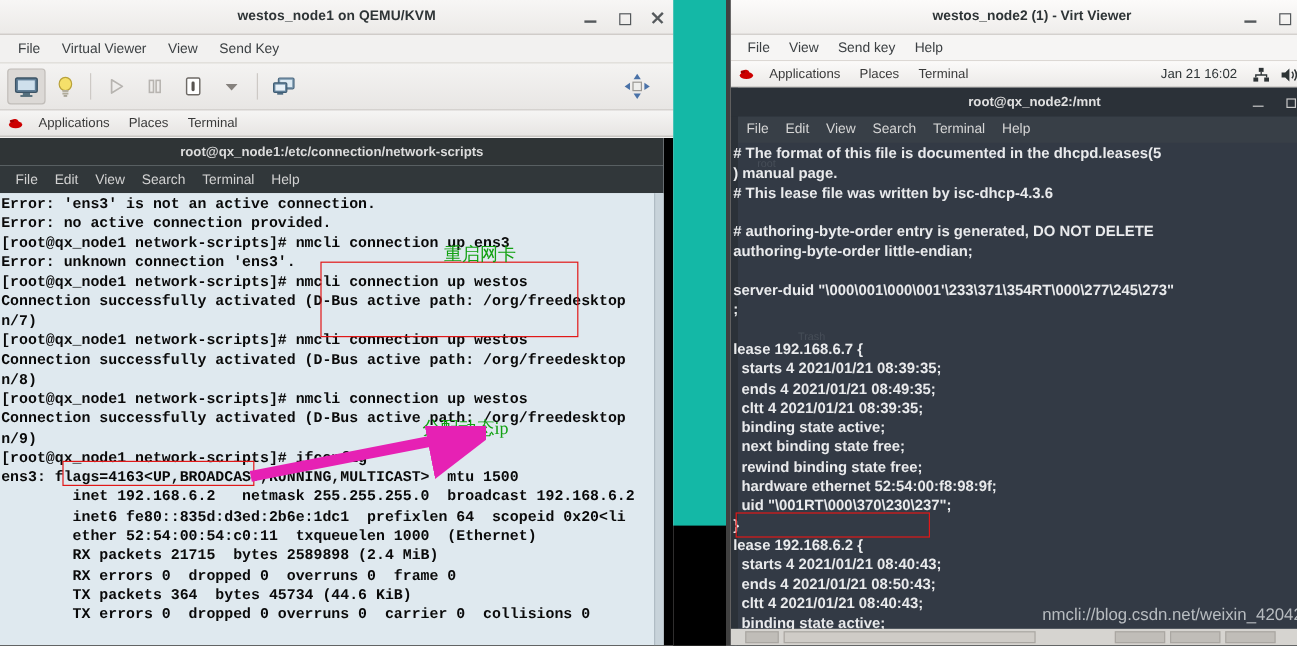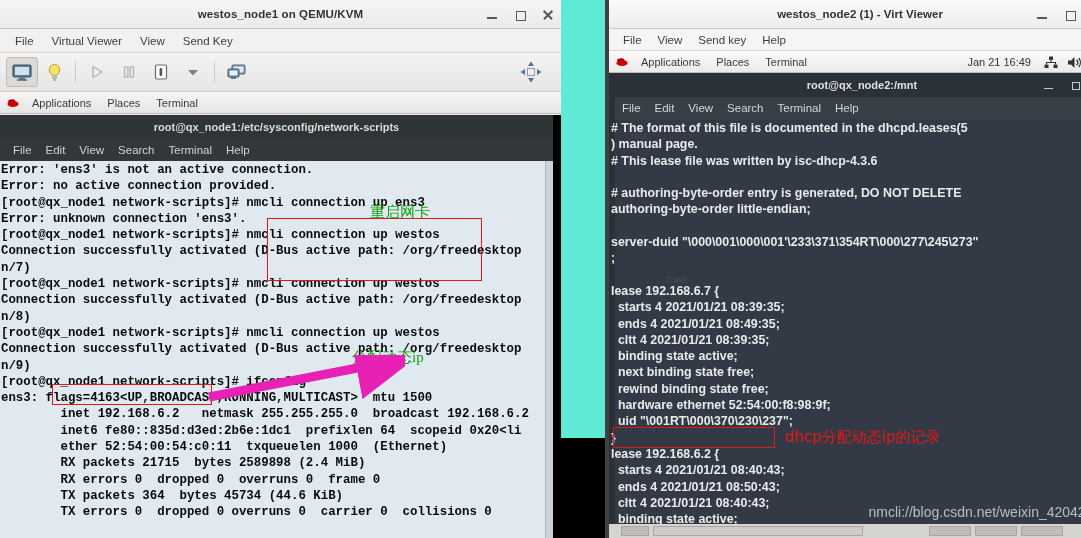--- a/index.html
+++ b/index.html
@@ -2,21 +2,21 @@
 <html><head>
 <meta charset="utf-8">
 <style>
   * { box-sizing: border-box; margin: 0; padding: 0; }
   html, body {
     width: 1081px; height: 538px;
     overflow: hidden;
     background: #000;
     font-family: "Liberation Sans", sans-serif;
   }
-  #root { position: relative; width: 1081px; height: 438px; background:#5eead4; }
+  #root { position: relative; width: 1081px; height: 438px; background:#14b8a6; }
 
   
   #left-window {
     position: absolute; left: 0; top: 0; width: 561px; height: 538px;
     background: #f2f1f0;
     overflow: hidden;
   }
   .vm-titlebar {
     height: 29px; background: linear-gradient(#f7f6f5,#eceae8);
     border-bottom: 1px solid #c8c4c0;
@@ -265,21 +265,21 @@
       </svg>
       <div class="pi">Applications</div>
       <div class="pi">Places</div>
       <div class="pi">Terminal</div>
     </div>
 
     <div id="guest-left">
       <div class="gnome-term-left">
 
         <div class="gt-header">
-          <div class="t">root@qx_node1:/etc/sysconfig/network-scripts</div>
+          <div class="t">root@qx_node1:/etc/connection/network-scripts</div>
         </div>
 
         <div class="gt-menubar">
           <div class="mi">File</div>
           <div class="mi">Edit</div>
           <div class="mi">View</div>
           <div class="mi">Search</div>
           <div class="mi">Terminal</div>
           <div class="mi">Help</div>
         </div>
@@ -353,21 +353,21 @@
     <div class="vv-gnomebar">
       <svg class="redhat-ico" viewBox="0 0 16 14">
         <ellipse cx="8" cy="8.6" rx="6.4" ry="3.4" fill="#cc0000"></ellipse>
         <path d="M3.2 7.2 C3.2 4.2 6 2.6 8.6 3.4 C10.4 4 11.2 5.4 10.6 6.6 Z" fill="#cc0000"></path>
         <ellipse cx="4.6" cy="5.2" rx="2.2" ry="1.4" fill="#a30000"></ellipse>
       </svg>
       <div class="pi">Applications</div>
       <div class="pi">Places</div>
       <div class="pi">Terminal</div>
       <div class="vv-tray">
-        <div class="vv-clock">Jan 21  16:49</div>
+        <div class="vv-clock">Jan 21  16:02</div>
         <svg width="14" height="13" viewBox="0 0 14 13">
           <rect x="5" y="0.5" width="4" height="3.4" fill="#2e3436"></rect>
           <rect x="0.5" y="8.6" width="4" height="3.4" fill="#2e3436"></rect>
           <rect x="9.5" y="8.6" width="4" height="3.4" fill="#2e3436"></rect>
           <path d="M7 4 v2.5 M2.5 8.6 v-2.1 h9 v2.1" stroke="#2e3436" stroke-width="1.1" fill="none"></path>
         </svg>
         <svg width="15" height="13" viewBox="0 0 15 13">
           <polygon points="1,4.5 4,4.5 7.5,1 7.5,12 4,8.5 1,8.5" fill="#2e3436"></polygon>
           <path d="M9.6 3.8 a4 4 0 0 1 0 5.4" stroke="#2e3436" stroke-width="1.3" fill="none"></path>
           <path d="M11.7 2 a7 7 0 0 1 0 9" stroke="#2e3436" stroke-width="1.3" fill="none"></path>
@@ -436,15 +436,14 @@
       <div class="bottom-strip">
         <div class="bs-box" style="width:28px; margin-left:8px;"></div>
         <div class="bs-box" style="width:210px; background:#cfccc7;"></div>
         <div class="bs-box" style="width:42px; margin-left:62px;"></div>
         <div class="bs-box" style="width:42px;"></div>
         <div class="bs-box" style="width:42px;"></div>
       </div>
     </div>
 
     <div class="anno-box" style="left:4px; top:427px; width:162px; height:21px;"></div>
-    <div class="anno-red" style="left:176px; top:428px;">dhcp分配动态ip的记录</div>
   </div>
 </div>
 
 </body></html>

